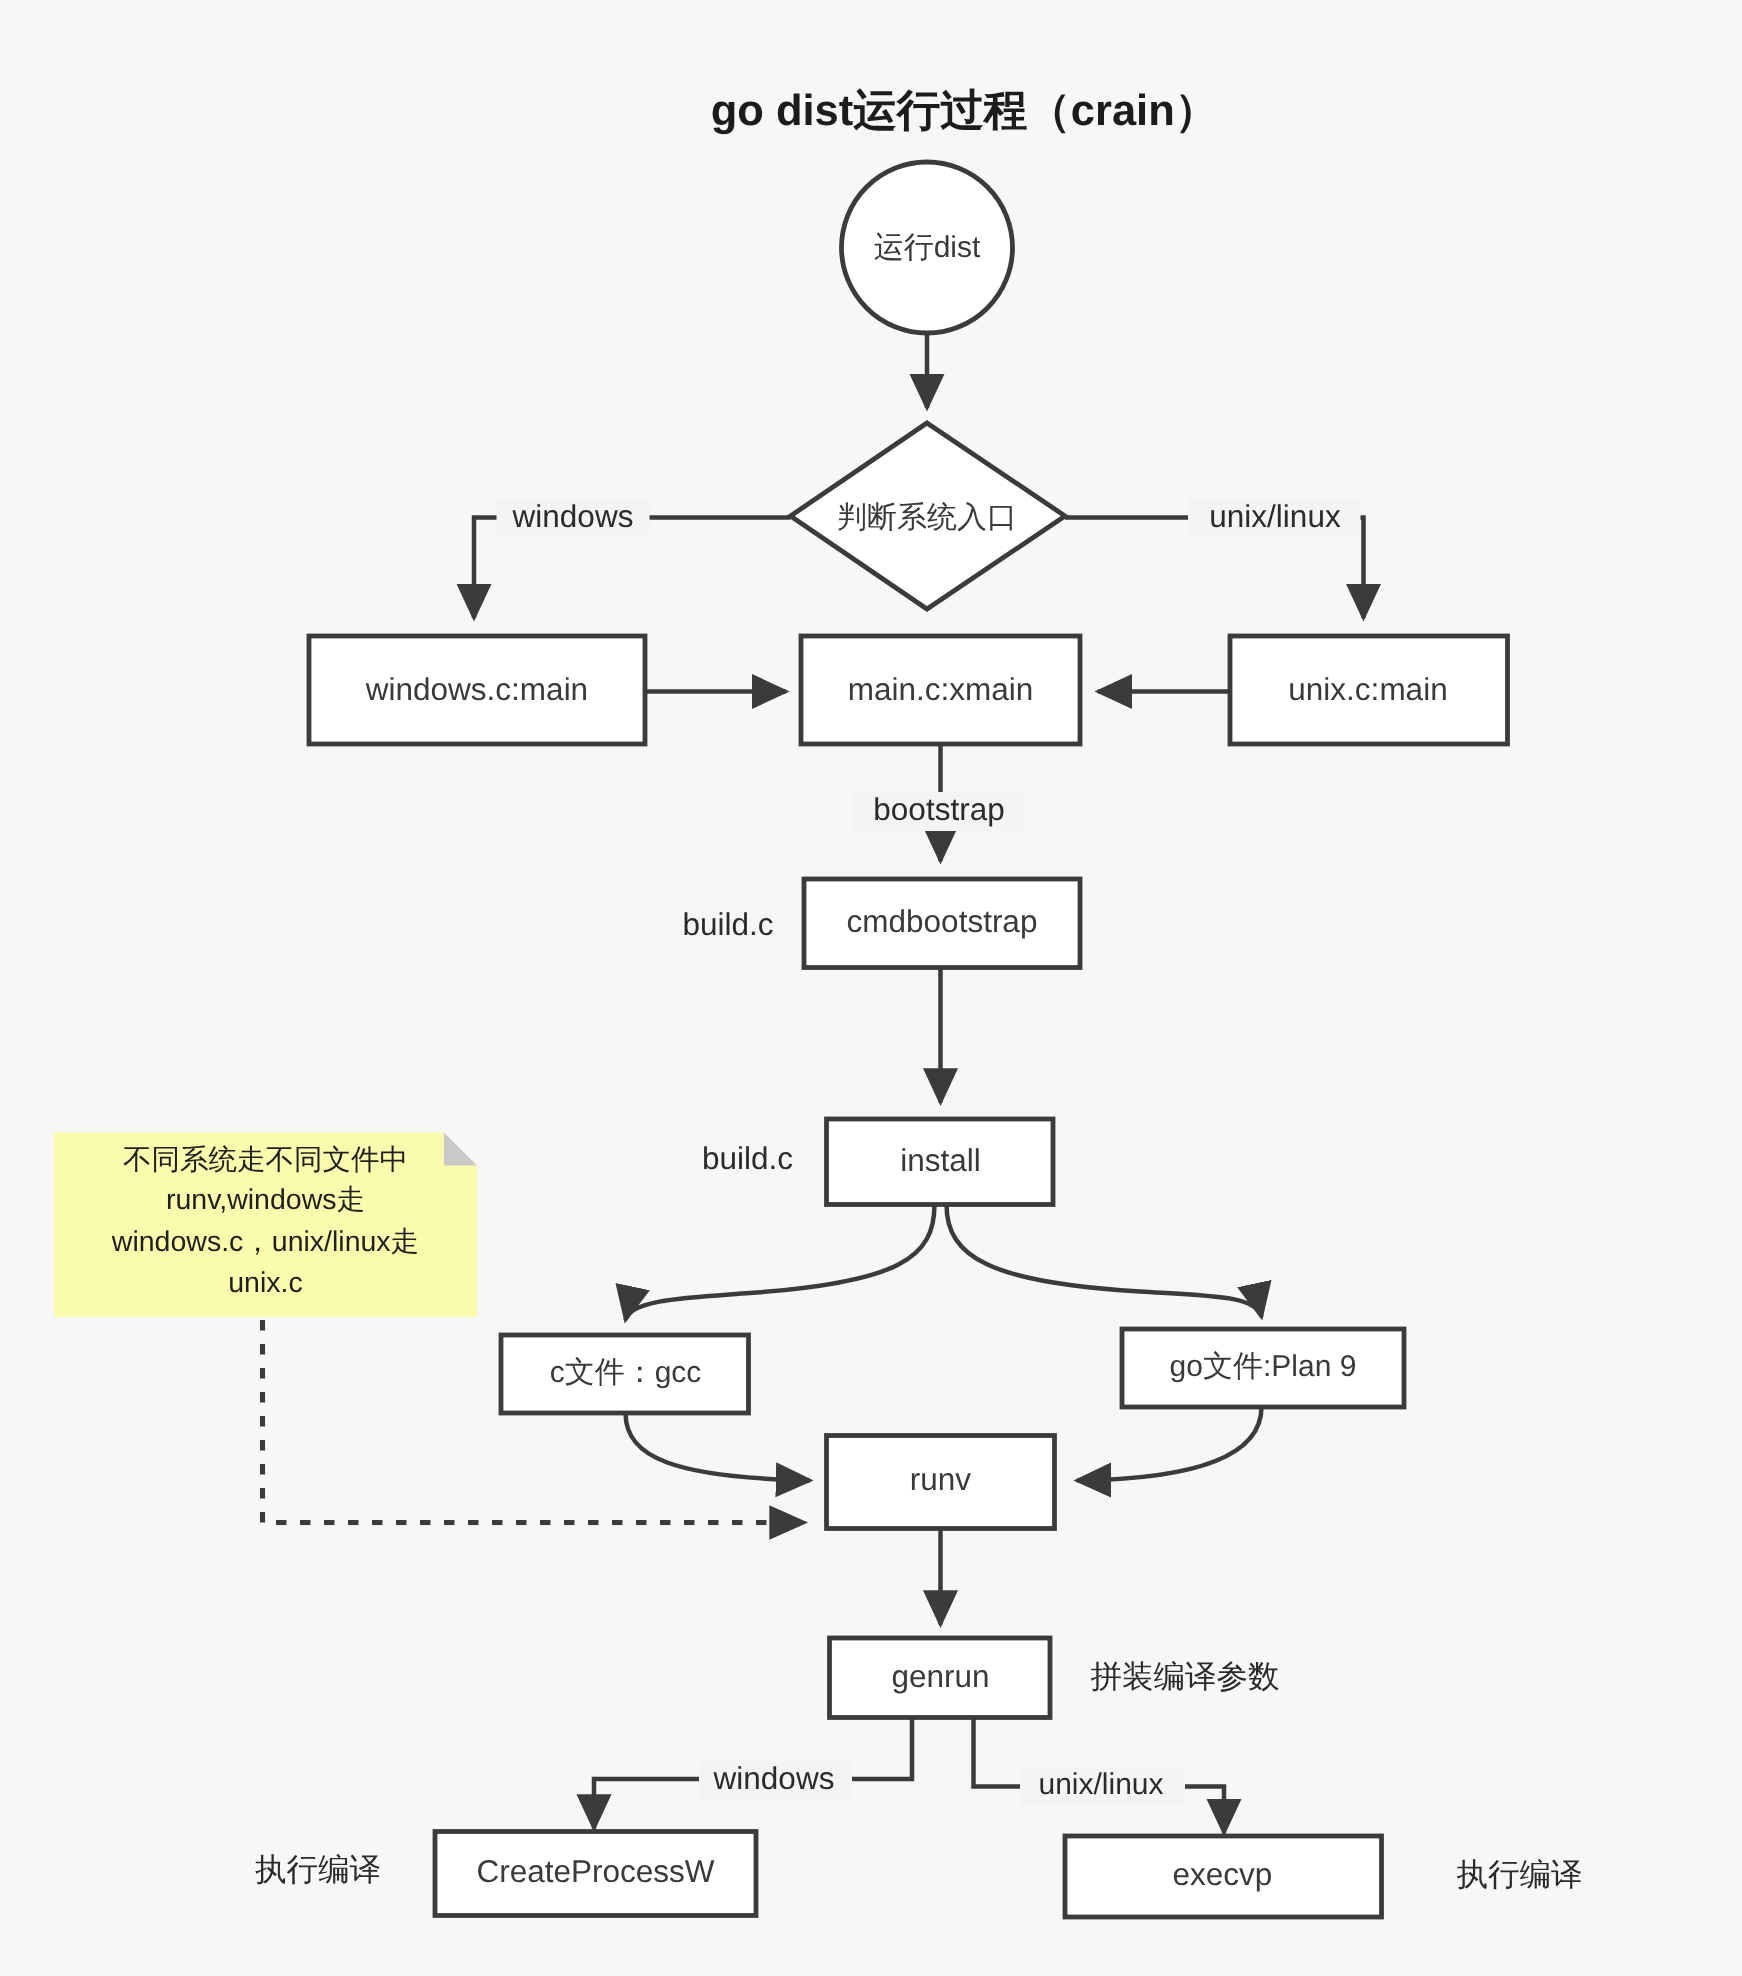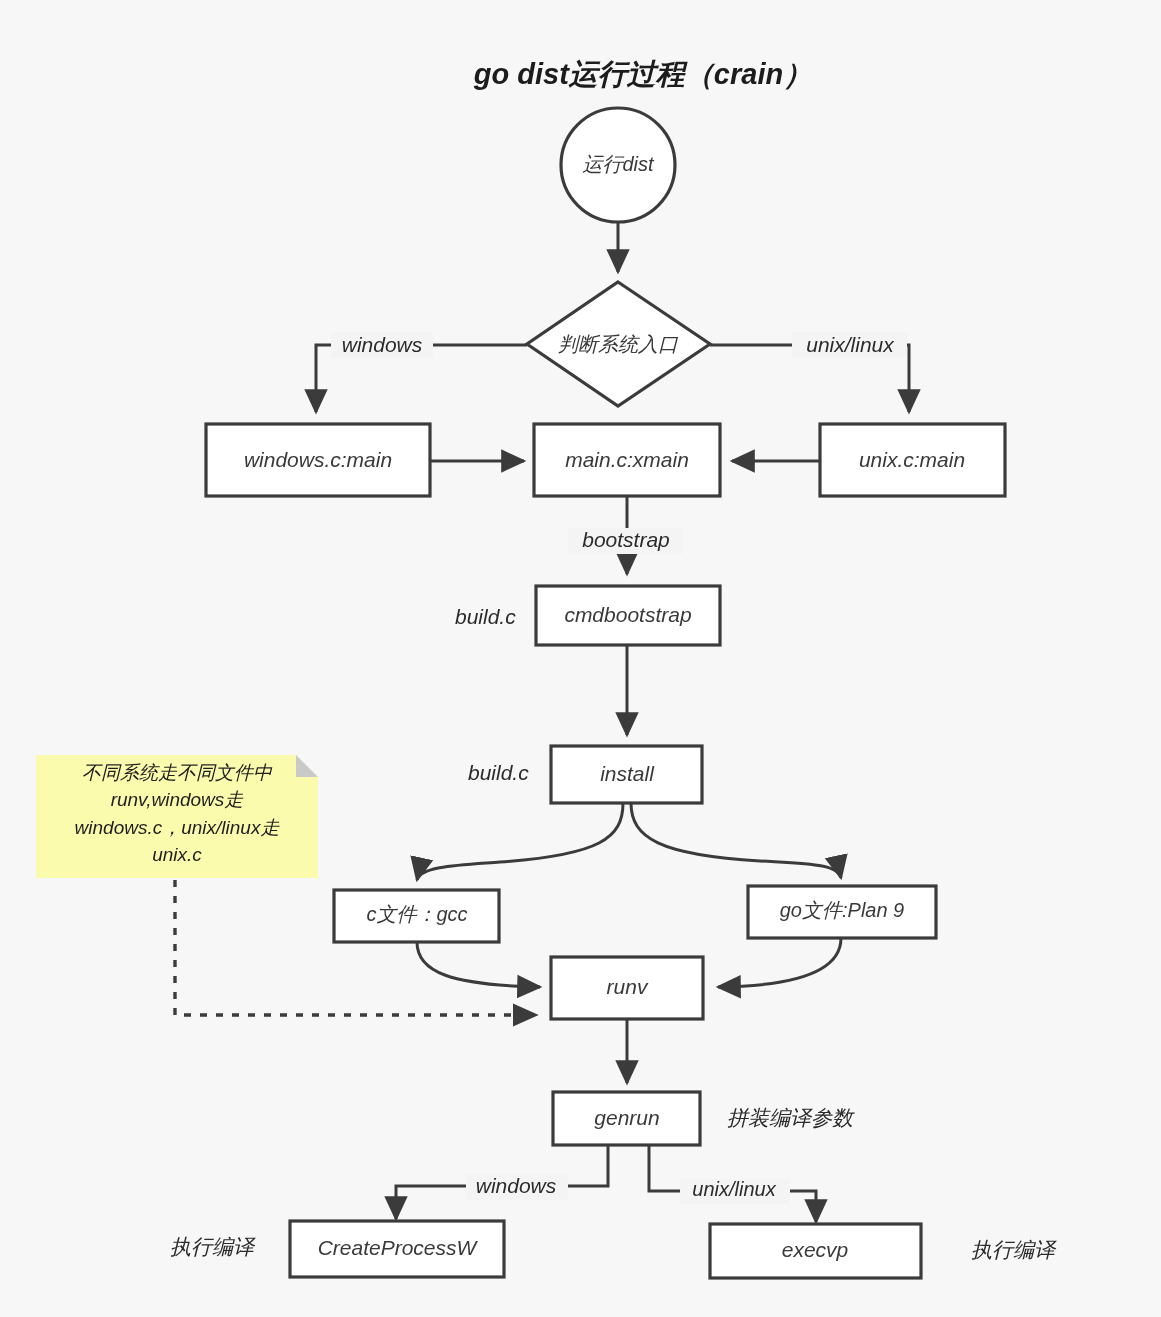--- a/index.html
+++ b/index.html
@@ -12,21 +12,20 @@
     height: 1317px;
     position: relative;
     font-family: "Liberation Sans", "DejaVu Sans", sans-serif;
     overflow: hidden;
   }
   #diagram-root {
     position: absolute;
     left: 0; top: 0;
     width: 1112px;
     height: 1317px;
-    font-style: italic;
   }
   svg.layer {
     position: absolute;
     left: 0; top: 0;
     width: 1161px;
     height: 1317px;
   }
   .node-text {
     font-family: "Liberation Sans", "DejaVu Sans", sans-serif;
     fill: #3a3a3a;

